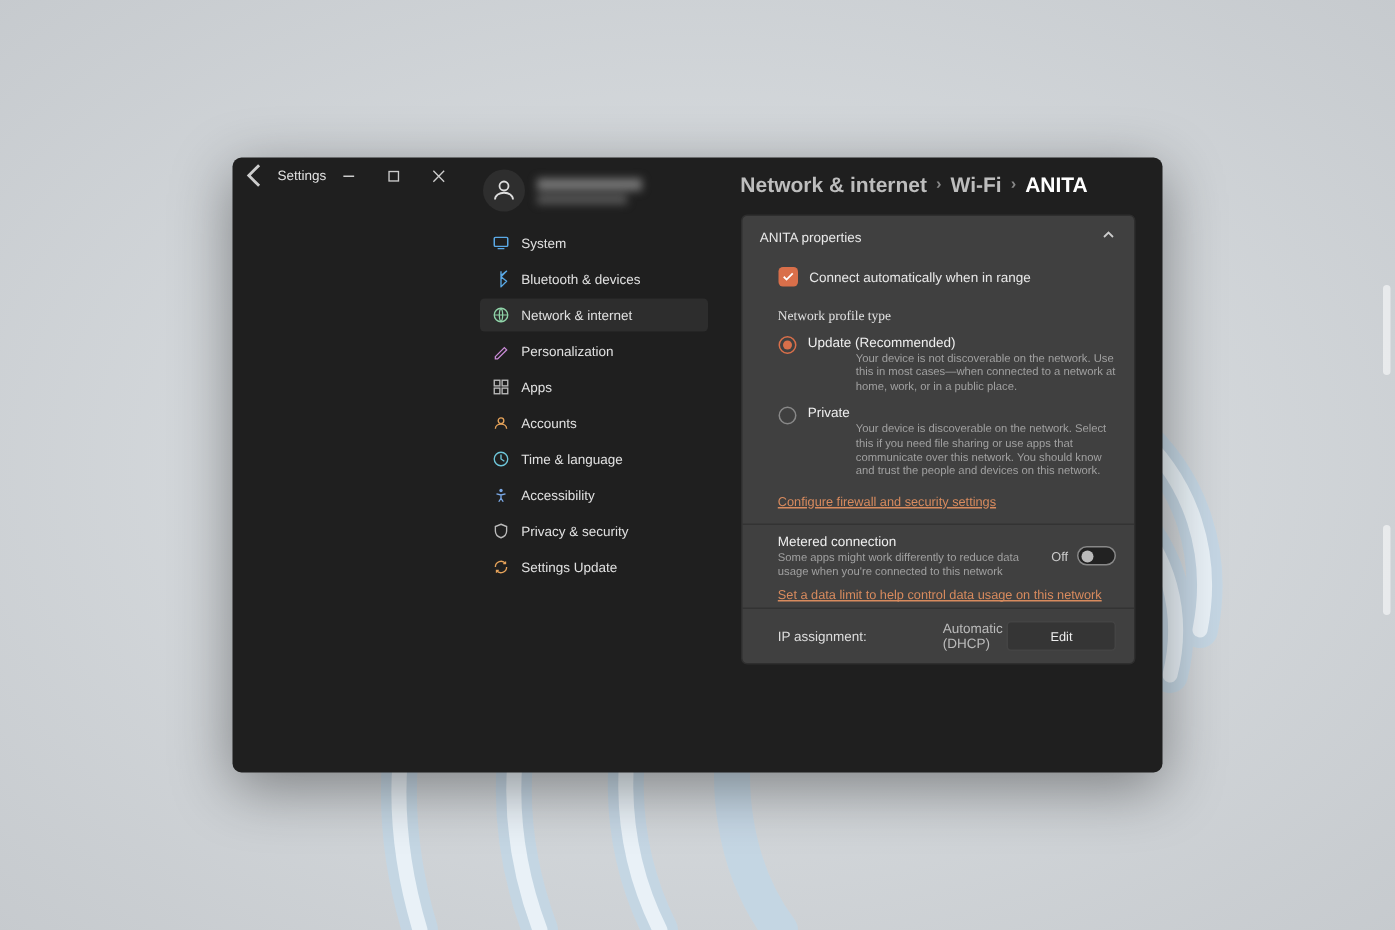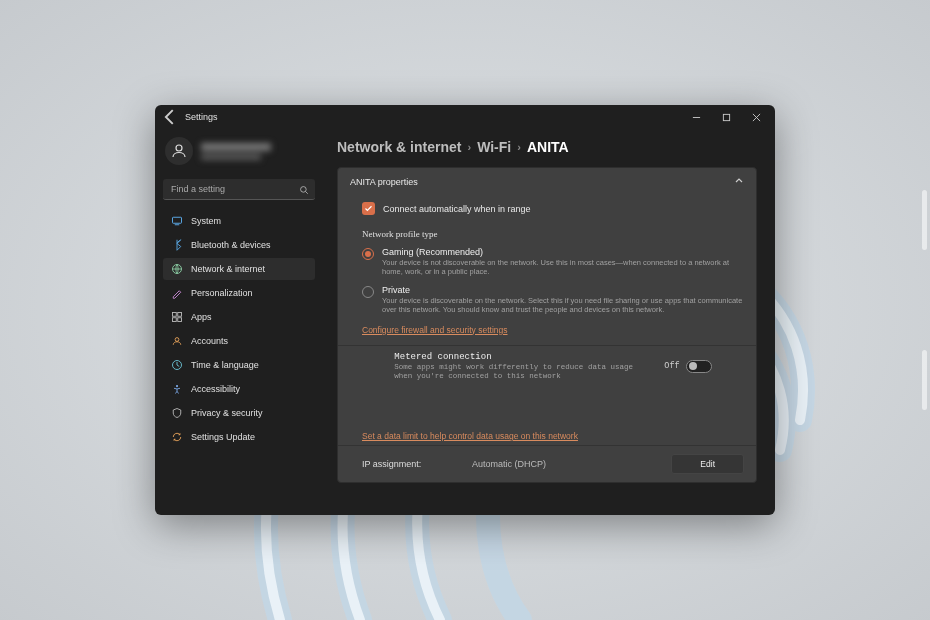--- a/index.html
+++ b/index.html
@@ -25,21 +25,21 @@
   .window {
     position: relative;
     z-index: 1;
     width: 620px;
     height: 410px;
     background: #1f1f1f;
     border-radius: 6px;
     box-shadow: 0 10px 40px rgba(0,0,0,0.4);
     color: #e8e8e8;
     display: flex;
-    flex-direction: column;
+    flex-direction: row;
     overflow: hidden;
     font-size: 9px;
   }
 
   .titlebar {
     display: flex;
     align-items: center;
     height: 24px;
     padding: 0 4px;
   }
@@ -190,36 +190,35 @@
     border:1px solid #888;
     flex-shrink:0;
     margin-top:1px;
     display:flex;align-items:center;justify-content:center;
   }
   .radio.selected { border-color:#d96f4a; }
   .radio.selected::after{
     content:"";width:6px;height:6px;border-radius:50%;background:#d96f4a;
   }
   .radio-text .rt-title { font-size:9px;color:#eee; }
-  .radio-text .rt-desc { font-size:7.5px;color:#a0a0a0;line-height:1.25;margin-top:1px; }
+  .radio-text .rt-desc { font-size:7.5px;color:#a0a0a0;line-height:1.25;margin-top:1px;margin-left:32px; }
 
   .link-text {
     font-size:8.5px;
     color:#d98b5e;
     padding:4px 0;
     cursor:pointer;
     text-decoration:underline;
   }
 
   .divider { height:1px;background:#333;margin:6px -12px 6px -24px; }
 
   .row-flex {
     display:flex;align-items:center;justify-content:center;
     gap:10px;
-    font-family:Liberation Mono, monospace;
   }
   .row-flex .rf-text .rf-title{font-size:9px;color:#eee;}
   .row-flex .rf-text .rf-desc{font-size:7.5px;color:#a0a0a0;line-height:1.25;margin-top:1px;max-width:260px;}
 
   .toggle {
     display:flex;align-items:center;gap:6px;
     font-size:8.5px;color:#ccc;
   }
   .toggle-track{
     width:26px;height:13px;border-radius:7px;border:1px solid #888;background:#222;
@@ -315,27 +314,20 @@
               <circle cx="12" cy="8" r="4" fill="none" stroke="currentColor" stroke-width="1.6"></circle>
               <path d="M4 20c0-4 4-6 8-6s8 2 8 6" fill="none" stroke="currentColor" stroke-width="1.6"></path>
             </svg>
         </div>
         <div class="user-text">
           <div class="name"></div>
           <div class="email"></div>
         </div>
       </div>
 
-      <div class="search">
-        <input type="text" placeholder="Find a setting" style="">
-        <svg class="search-icon" viewBox="0 0 16 16">
-            <circle cx="7" cy="7" r="4.5" fill="none" stroke="currentColor" stroke-width="1.3"></circle>
-            <line x1="10.5" y1="10.5" x2="14" y2="14" stroke="currentColor" stroke-width="1.3"></line>
-          </svg>
-      </div>
 
       <div class="nav-item">
         <span class="ic">
             <svg viewBox="0 0 16 16">
               <rect x="2" y="3" width="12" height="8" rx="1" fill="none" stroke="#5aa9e6" stroke-width="1.3"></rect>
               <line x1="5" y1="13" x2="11" y2="13" stroke="#5aa9e6" stroke-width="1.3"></line>
             </svg>
           </span>
         <span class="lbl">System</span>
       </div>
@@ -448,21 +440,21 @@
                 </svg>
             </div>
             <span>Connect automatically when in range</span>
           </div>
 
           <div class="section-label">Network profile type</div>
 
           <div class="radio-row">
             <div class="radio selected"></div>
             <div class="radio-text">
-              <div class="rt-title">Gaming (Recommended)</div>
+              <div class="rt-title">Update (Recommended)</div>
               <div class="rt-desc">Your device is not discoverable on the network. Use this in most cases—when connected to a network at home, work, or in a public place.</div>
             </div>
           </div>
 
           <div class="radio-row">
             <div class="radio"></div>
             <div class="radio-text">
               <div class="rt-title">Private</div>
               <div class="rt-desc">Your device is discoverable on the network. Select this if you need file sharing or use apps that communicate over this network. You should know and trust the people and devices on this network.</div>
             </div>
@@ -478,21 +470,21 @@
               <div class="rf-desc">Some apps might work differently to reduce data usage when you're connected to this network</div>
             </div>
             <div class="toggle">
               <span>Off</span>
               <div class="toggle-track">
                   <div class="toggle-thumb"></div>
                 </div>
             </div>
           </div>
 
-          <div class="link-text" style="padding-top:6px;margin-top:44px;">Set a data limit to help control data usage on this network</div>
+          <div class="link-text" style="padding-top:6px;">Set a data limit to help control data usage on this network</div>
 
           <div class="ip-row">
             <span class="ip-label">IP assignment:</span>
             <span class="ip-value">Automatic (DHCP)</span>
             <button class="edit-btn">Edit</button>
           </div>
 
         </div>
       </div>
     </div>

